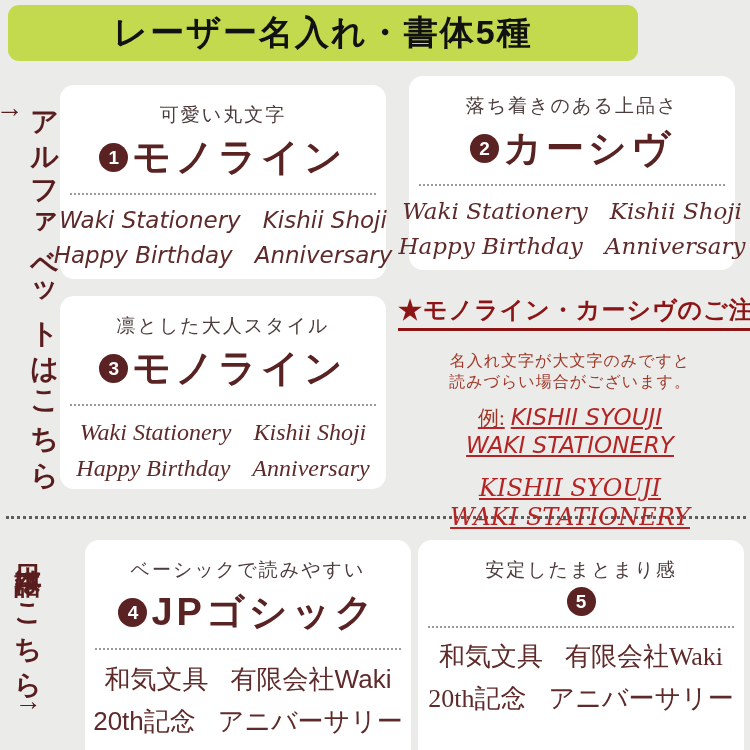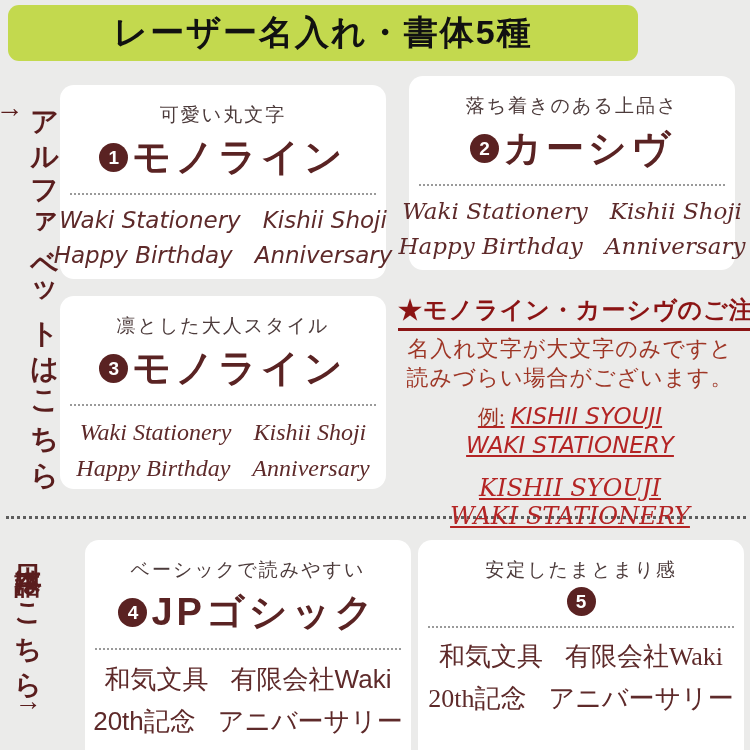--- a/index.html
+++ b/index.html
@@ -88,22 +88,22 @@
     position:absolute; left:398px; top:294px; width:344px; text-align:center;
   }
   .notice .n-title {
     display:inline-block;
     font-family:"Liberation Serif", serif;
     font-size:24px; font-weight:bold; color:#8b1414;
     border-bottom:3px solid #8b1414; padding-bottom:2px;
     white-space:nowrap; letter-spacing:1px;
   }
   .notice .n-body {
-    margin-top:4px; font-family:"Liberation Serif", serif;
-    font-size:22px; color:#9e3626; line-height:1.3; letter-spacing:1px;
+    margin-top:20px; font-family:"Liberation Serif", serif;
+    font-size:16px; color:#9e3626; line-height:1.3; letter-spacing:1px;
   }
   .notice .n-example { color:#b42424; white-space:nowrap;text-decoration:underline; }
   .notice .ex-mono {
     margin-top:10px;
     font-family:"DejaVu Sans", sans-serif; font-style:italic;
     font-size:23px; line-height:1.25;
   }
   .notice .ex-cursive {
     margin-top:14px;
     font-family:"DejaVu Serif", serif; font-style:italic;

